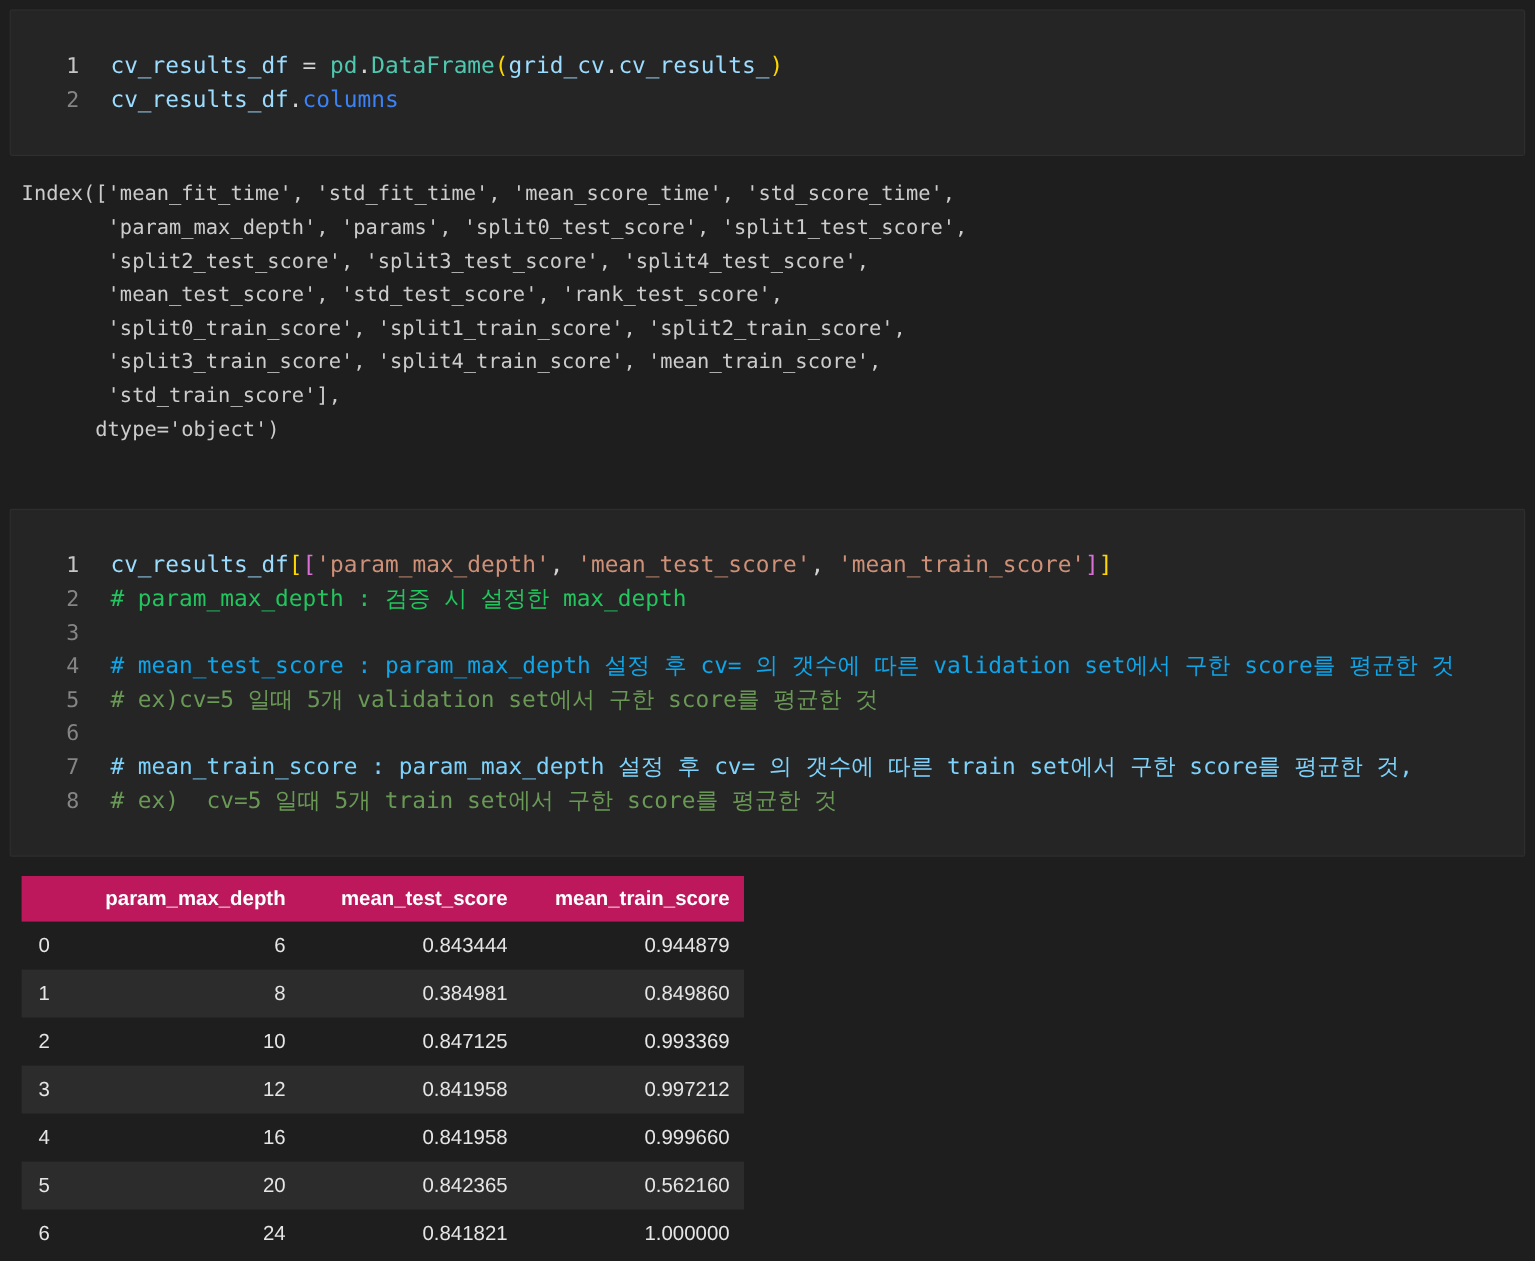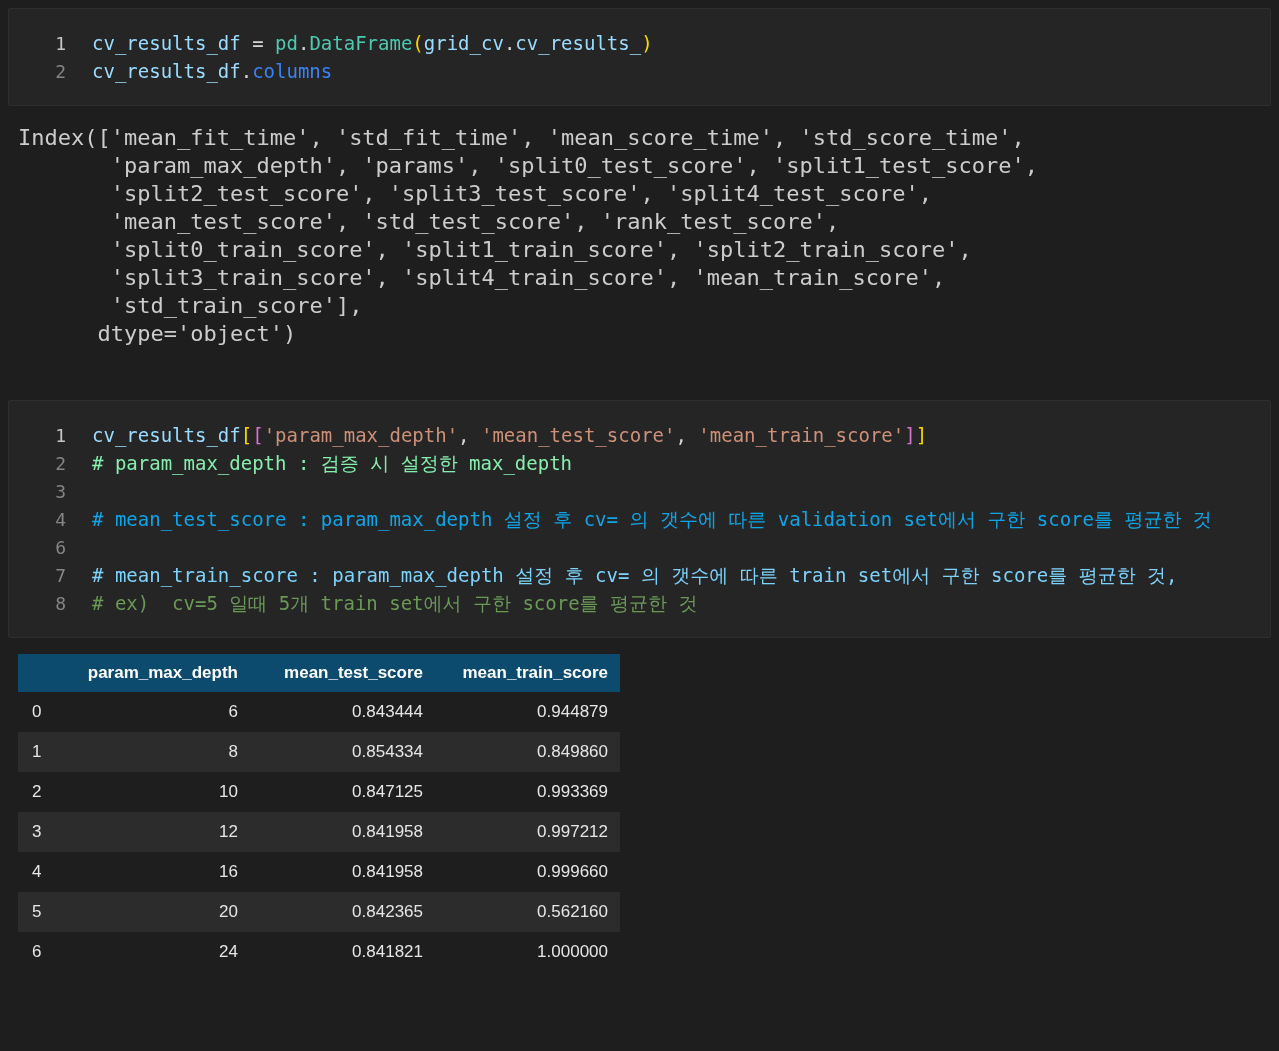--- a/index.html
+++ b/index.html
@@ -8,50 +8,50 @@
     width: 1279px; height: 1051px; overflow: hidden;
     font-family: "DejaVu Sans Mono", "Liberation Mono", monospace;
   }
   .notebook { padding: 8px; }
 
   
   .code-cell {
     background: #252526;
     border: 1px solid #2e2e2e;
     border-radius: 2px;
-    padding: 20px 0;
+    padding: 32px 0;
     overflow: hidden;
   }
   .code-line { height: 28px; line-height: 28px; white-space: pre; font-size: 19px; }
   .ln {
     display: inline-block; width: 57px; text-align: right;
     color: #858585; font-size: 18px;
   }
   .code-line:first-child .ln { color: #c6c6c6; }
   .code { margin-left: 26px; }
 
   
   .text-output {
     margin: 18px 0 0 10px;
     font-family: "DejaVu Sans Mono", "Liberation Mono", monospace;
-    font-size: 22px; line-height: 28px;
+    font-size: 17px; line-height: 28px;
     color: #cccccc; white-space: pre;
   }
 
   .cell2 { margin-top: 52px; }
 
   
   .df-wrap { margin: 16px 0 0 10px; }
   table.dataframe {
     border-collapse: collapse;
     font-family: "Liberation Sans", "DejaVu Sans", sans-serif;
     font-size: 17px; color: #e6e6e6;
   }
   .dataframe thead th {
-    background: #0c4a6e; color: #ffffff; font-weight: bold;
+    background: #be185d; color: #ffffff; font-weight: bold;
     text-align: right; padding: 9px 12px 9px 6px; width: 185px;
   }
   .dataframe thead th.idx { width: 47px; padding-left: 14px; text-align: left; }
   .dataframe td { text-align: right; padding: 10px 12px 10px 6px; }
   .dataframe tbody th.idx {
     font-weight: normal; text-align: left; padding: 10px 6px 10px 14px;
     color: #e6e6e6;
   }
   .dataframe tbody tr:nth-child(even) { background: #2c2c2c; }
 </style>
@@ -69,23 +69,24 @@
        'param_max_depth', 'params', 'split0_test_score', 'split1_test_score',
        'split2_test_score', 'split3_test_score', 'split4_test_score',
        'mean_test_score', 'std_test_score', 'rank_test_score',
        'split0_train_score', 'split1_train_score', 'split2_train_score',
        'split3_train_score', 'split4_train_score', 'mean_train_score',
        'std_train_score'],
       dtype='object')</pre>
 
   <div class="code-cell cell2">
       <div class="code-line"><span class="ln">1</span><span class="code"><span style="color: rgb(156, 220, 254);">cv_results_df</span><span style="color: rgb(255, 215, 0);">[</span><span style="color: rgb(218, 112, 214);">[</span><span style="color: rgb(206, 145, 120);">'param_max_depth'</span><span style="color: rgb(212, 212, 212);">, </span><span style="color: rgb(206, 145, 120);">'mean_test_score'</span><span style="color: rgb(212, 212, 212);">, </span><span style="color: rgb(206, 145, 120);">'mean_train_score'</span><span style="color: rgb(218, 112, 214);">]</span><span style="color: rgb(255, 215, 0);">]</span></span></div>
-      <div class="code-line"><span class="ln">2</span><span class="code"><span style="color: #86efac;"># param_max_depth : 검증 시 설정한 max_depth</span></span></div>
+      <div class="code-line"><span class="ln">2</span><span class="code"><span style="color: #22c55e;"># param_max_depth : 검증 시 설정한 max_depth</span></span></div>
       <div class="code-line"><span class="ln">3</span><span class="code"></span></div>
       <div class="code-line"><span class="ln">4</span><span class="code"><span style="color: #0ea5e9;"># mean_test_score : param_max_depth 설정 후 cv= 의 갯수에 따른 validation set에서 구한 score를 평균한 것</span></span></div>
+      <div class="code-line"><span class="ln">5</span><span class="code"><span style="color: rgb(106, 153, 85);"># ex)cv=5 일때 5개 validation set에서 구한 score를 평균한 것</span></span></div>
       <div class="code-line"><span class="ln">6</span><span class="code"></span></div>
       <div class="code-line"><span class="ln">7</span><span class="code"><span style="color: #7dd3fc;"># mean_train_score : param_max_depth 설정 후 cv= 의 갯수에 따른 train set에서 구한 score를 평균한 것,</span></span></div>
       <div class="code-line"><span class="ln">8</span><span class="code"><span style="color: rgb(106, 153, 85);"># ex)  cv=5 일때 5개 train set에서 구한 score를 평균한 것</span></span></div>
     </div>
 
   <div class="df-wrap">
     <table class="dataframe">
       <thead>
         <tr id="df-head">
             <th class="idx"></th>
@@ -97,21 +98,21 @@
       <tbody id="df-body">
           <tr>
             <th class="idx">0</th>
             <td>6</td>
             <td>0.843444</td>
             <td>0.944879</td>
           </tr>
           <tr>
             <th class="idx">1</th>
             <td>8</td>
-            <td>0.854334</td>
+            <td>0.384981</td>
             <td>0.849860</td>
           </tr>
           <tr>
             <th class="idx">2</th>
             <td>10</td>
             <td>0.847125</td>
             <td>0.993369</td>
           </tr>
           <tr>
             <th class="idx">3</th>

